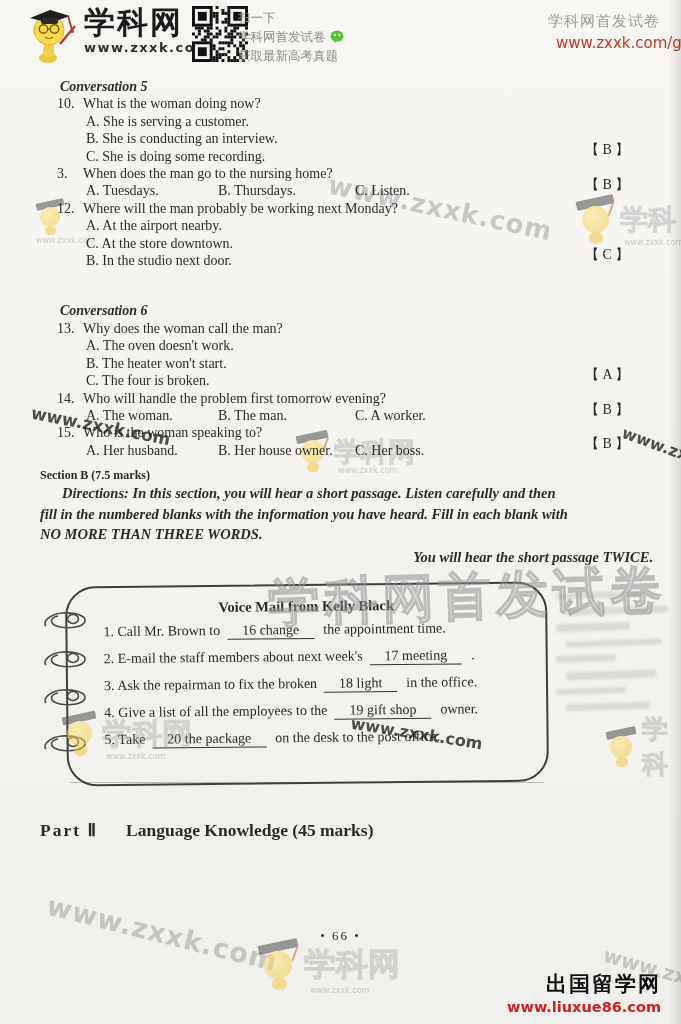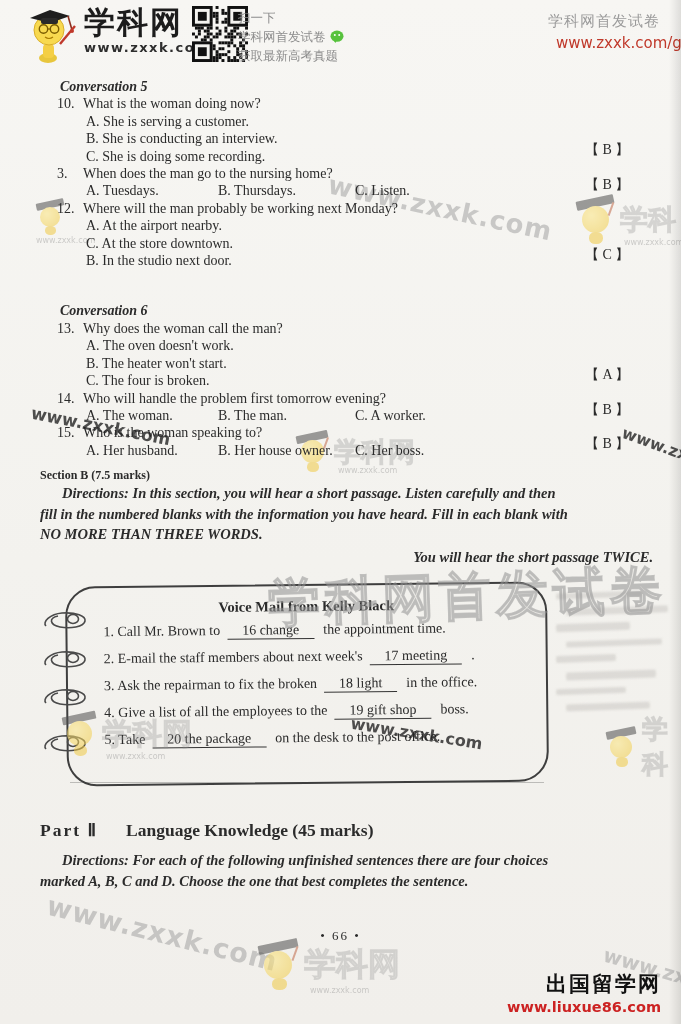--- a/index.html
+++ b/index.html
@@ -346,21 +346,21 @@
           <span class="vm-suffix">.</span>
         </div>
         <div class="vm-line">
           <span class="vm-prefix">3. Ask the repairman to fix the broken</span>
           <span class="vm-blank">18 light</span>
           <span class="vm-suffix">in the office.</span>
         </div>
         <div class="vm-line">
           <span class="vm-prefix">4. Give a list of all the employees to the</span>
           <span class="vm-blank">19 gift shop</span>
-          <span class="vm-suffix">boss.</span>
+          <span class="vm-suffix">owner.</span>
         </div>
         <div class="vm-line">
           <span class="vm-prefix">5. Take</span>
           <span class="vm-blank">20 the package</span>
           <span class="vm-suffix">on the desk to the post office.</span>
         </div>
       </div>
   </div>
   <div class="vm-shadow"></div>
   <div id="rings">
@@ -380,24 +380,20 @@
           <path d="M6 20 C2 16 10 8 22 7 C36 6 46 10 45 15 C44 21 30 23 20 21 C10 19 8 12 18 10" fill="none" stroke="#4a4a4a" stroke-width="1.6"></path>
           <ellipse cx="33" cy="13" rx="5.5" ry="4.5" fill="none" stroke="#4a4a4a" stroke-width="1.6"></ellipse>
         </svg></div>
     </div>
 
   <div class="part2">
     <div class="p2-head">
       <span class="p2-part">Part Ⅱ</span>
       <span>Language Knowledge (45 marks)</span>
     </div>
-    <div class="p2-dirs">
-      <div class="dir-line indent">Directions: For each of the following unfinished sentences there are four choices</div>
-      <div class="dir-line">marked A, B, C and D. Choose the one that best completes the sentence.</div>
-    </div>
   </div>
 
   <div class="page-num">• 66 •</div>
   <div class="liuxue">
     <div class="n">出国留学网</div>
     <div class="u">www.liuxue86.com</div>
   </div>
 
   <div class="wm wm-light" style="left:326px;top:193px;font-size:26px;transform:rotate(12deg);letter-spacing:1px;">www.zxxk.com</div>
   <div class="wm wm-dark" style="left:30px;top:416px;font-size:17px;transform:rotate(11deg);">www.zxxk.com</div>

